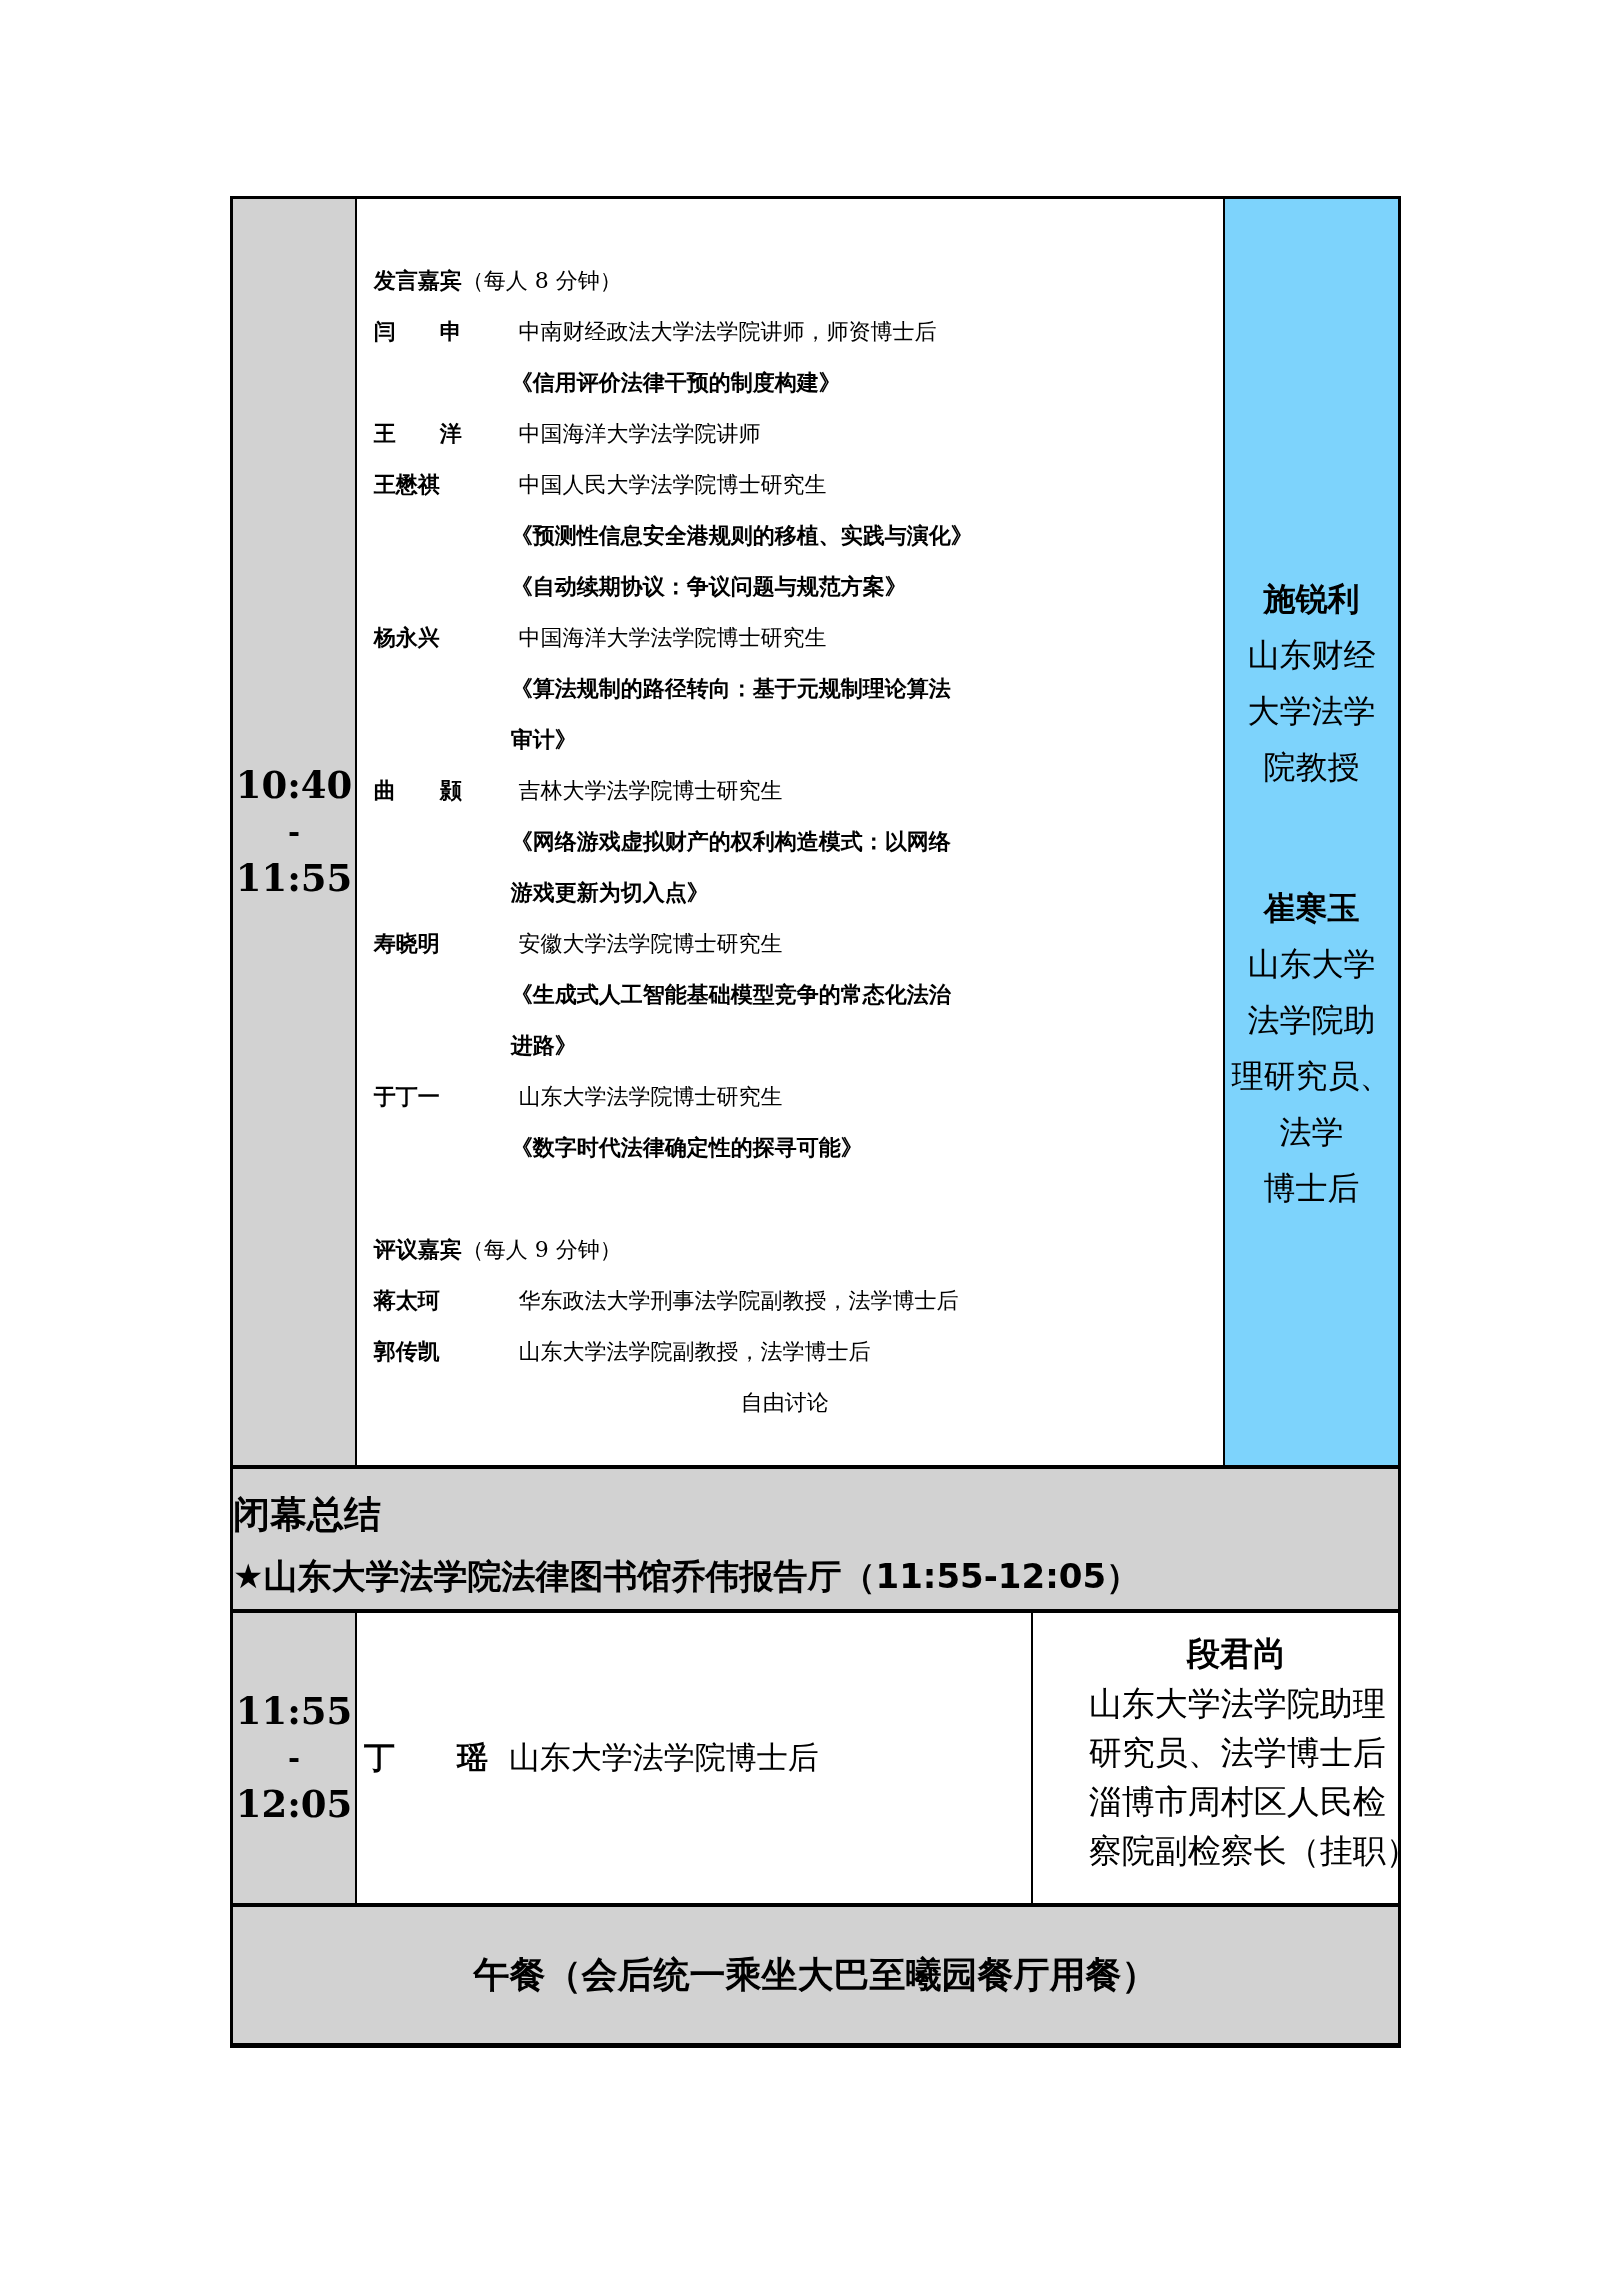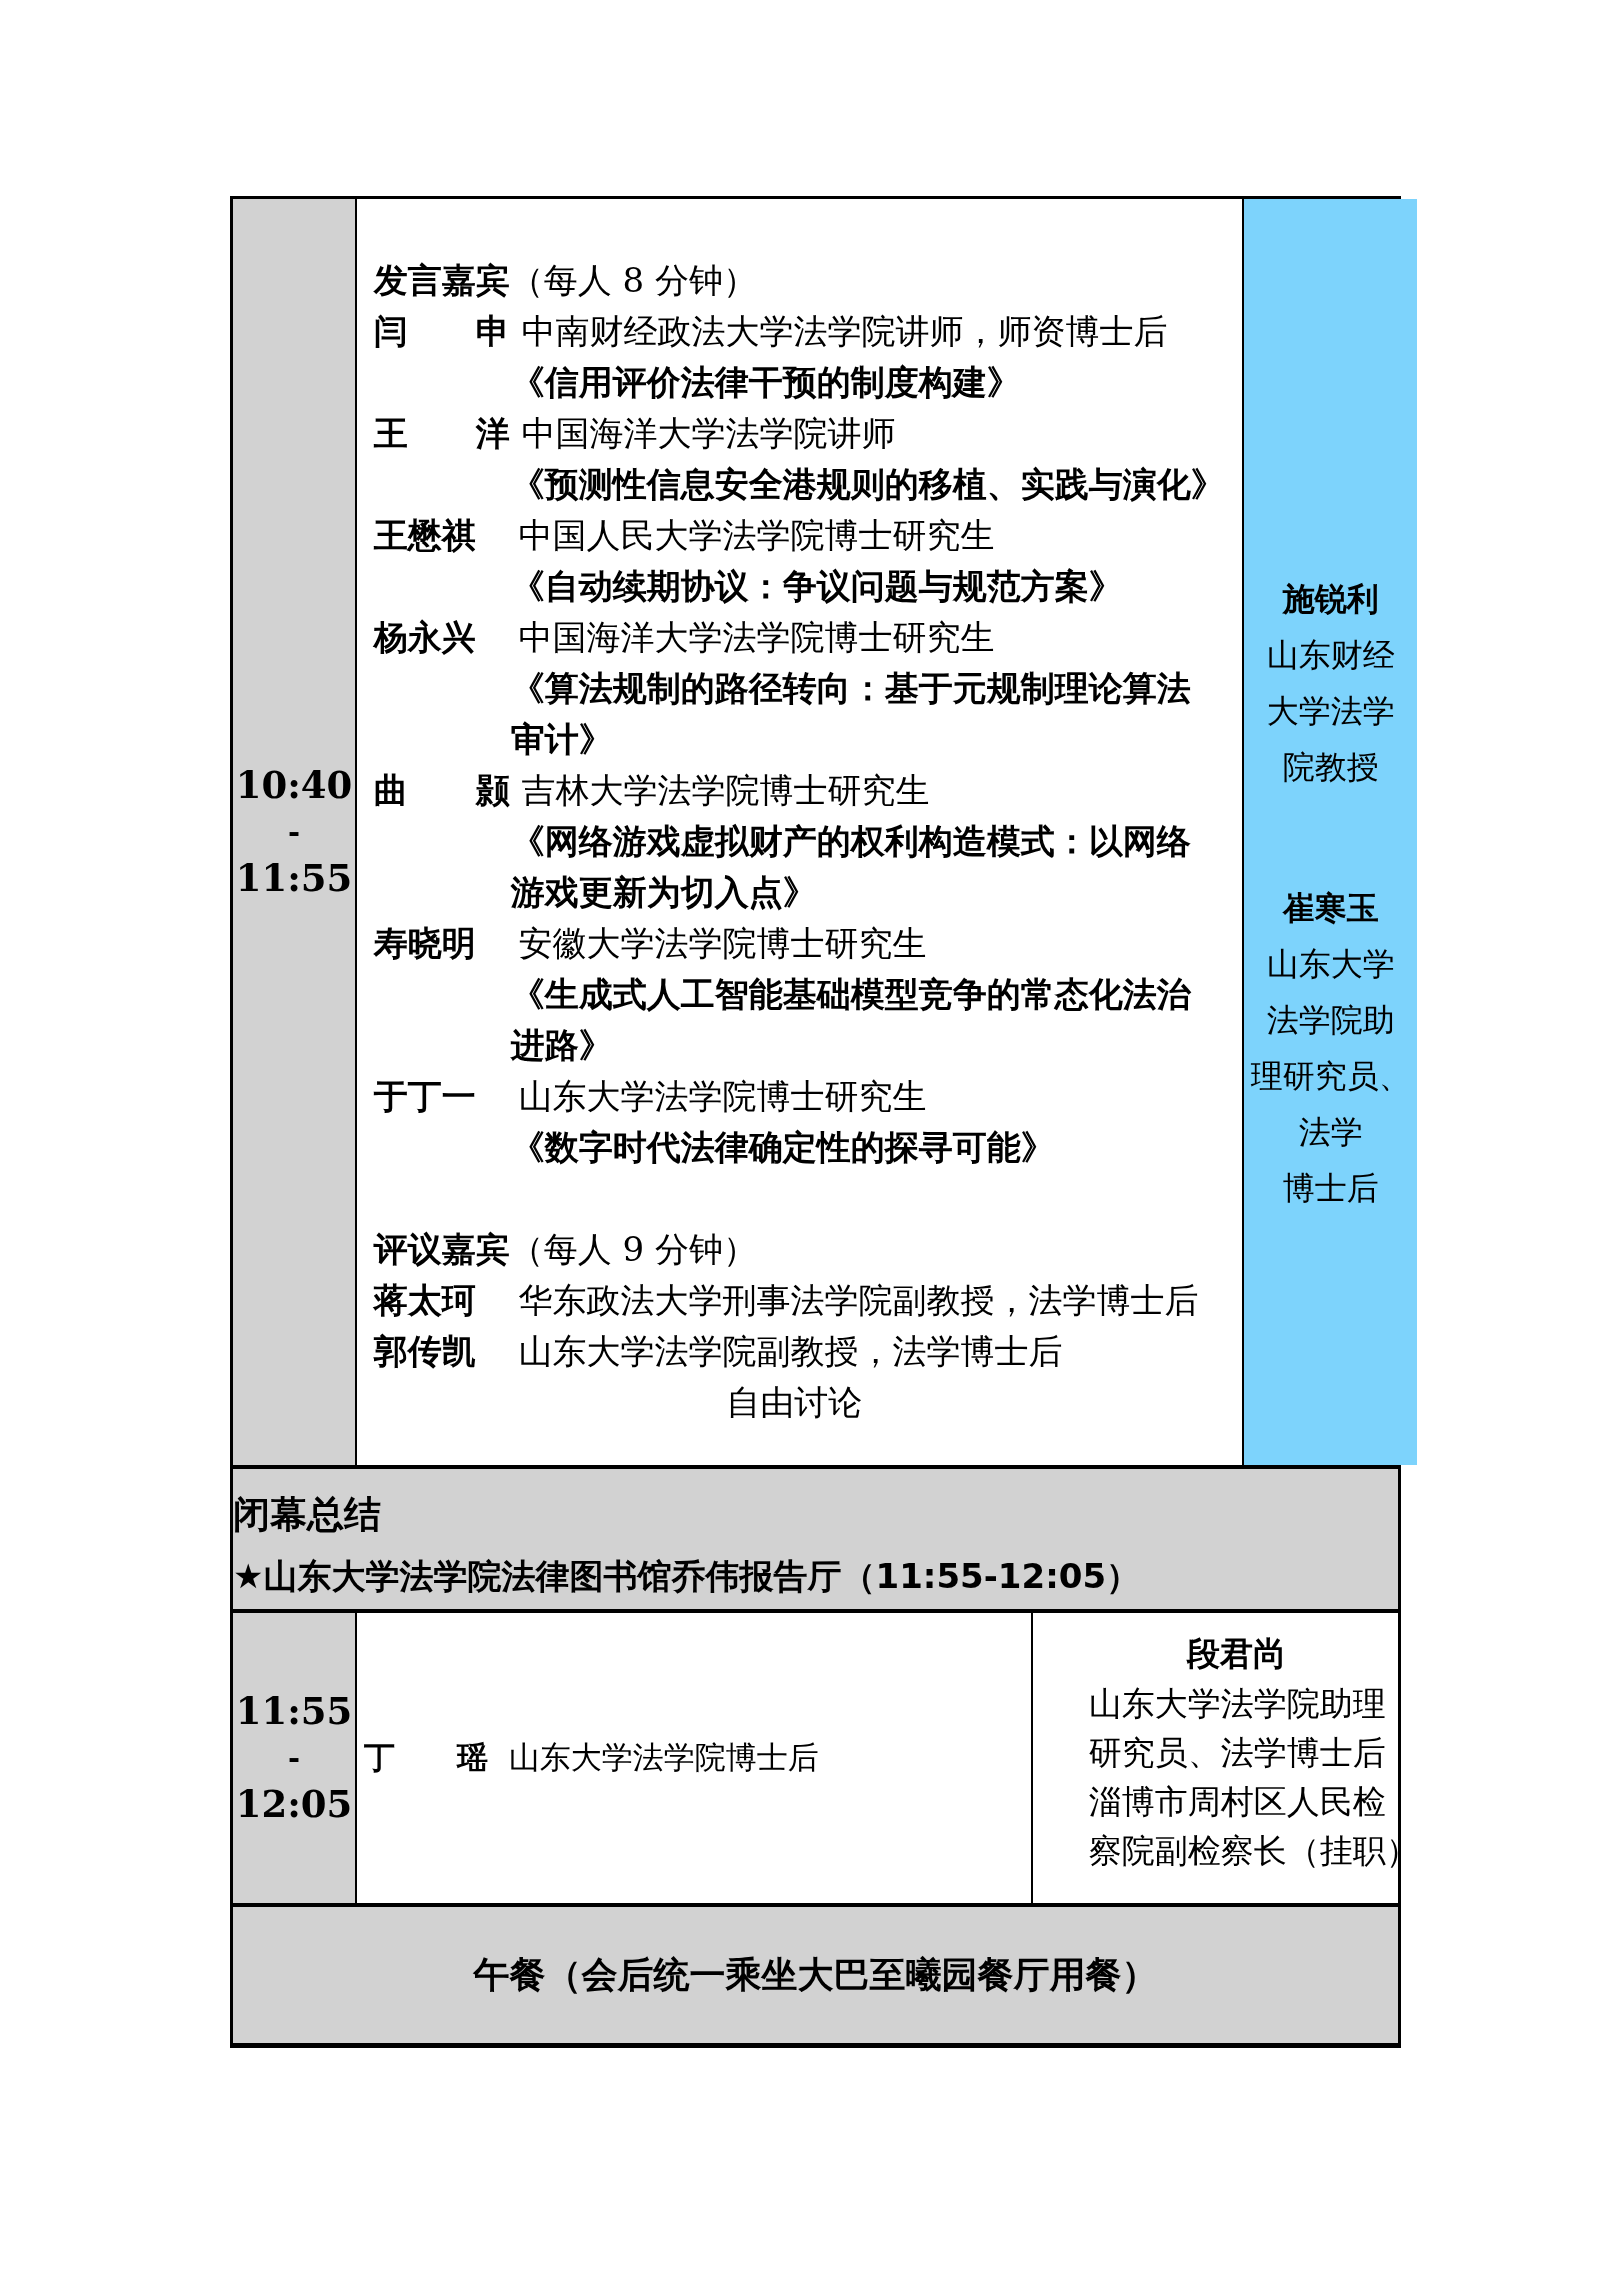--- a/index.html
+++ b/index.html
@@ -17,21 +17,21 @@
   .row-session1 { height:1289px; }
   .row-session2 { height:296px; }
   .time-cell {
     width:124px; flex:0 0 124px; background:#d2d2d2; border-right:2.9px solid #000;
     display:flex; flex-direction:column; align-items:center; justify-content:center;
     font-weight:bold; font-size:37px; line-height:1;
   }
   .time-cell .dash { font-size:29px; margin:13.7px 0; }
   .main-cell-1 {
     flex:1 1 auto; border-right:2.9px solid #000; background:#fff;
-    padding:56px 17.6px 0 16.7px; font-size:34px;
+    padding:56px 17.6px 0 16.7px; font-size:22px;
   }
   .line { height:51px; line-height:51px; white-space:nowrap; }
   .sp-name { display:inline-block; min-width:133px; font-weight:bold; }
   .sp-aff { margin-left:11.8px; }
   .title-line { padding-left:137px; font-weight:bold; }
   .hdr-label { font-weight:bold; }
   .hdr-note { font-weight:normal; }
   .free-line { text-align:center; white-space:nowrap; padding-right:9.8px; }
   .mod-cell {
     width:173px; flex:0 0 173px; background:#7dd3fc;
@@ -79,25 +79,25 @@
         </div>
 
         <div class="line">
           <span class="sp-name">闫　　申</span><span class="sp-aff">中南财经政法大学法学院讲师，师资博士后</span>
         </div>
         <div class="line title-line">《信用评价法律干预的制度构建》</div>
 
         <div class="line">
           <span class="sp-name">王　　洋</span><span class="sp-aff">中国海洋大学法学院讲师</span>
         </div>
-        <div class="line title-line">《预测性信息安全港规则的移植、实践与演化》</div>
-
         <div class="line">
           <span class="sp-name">王懋祺</span><span class="sp-aff">中国人民大学法学院博士研究生</span>
         </div>
+
+        <div class="line title-line">《预测性信息安全港规则的移植、实践与演化》</div>
         <div class="line title-line">《自动续期协议：争议问题与规范方案》</div>
 
         <div class="line">
           <span class="sp-name">杨永兴</span><span class="sp-aff">中国海洋大学法学院博士研究生</span>
         </div>
         <div class="line title-line">《算法规制的路径转向：基于元规制理论算法</div>
         <div class="line title-line">审计》</div>
 
         <div class="line">
           <span class="sp-name">曲　　颢</span><span class="sp-aff">吉林大学法学院博士研究生</span>

